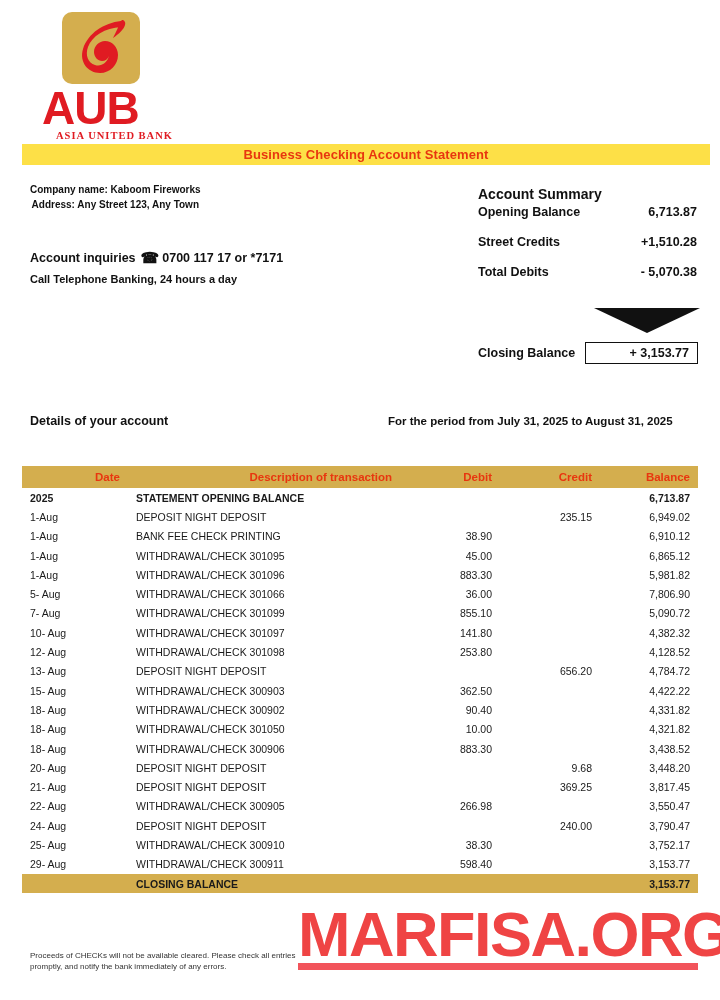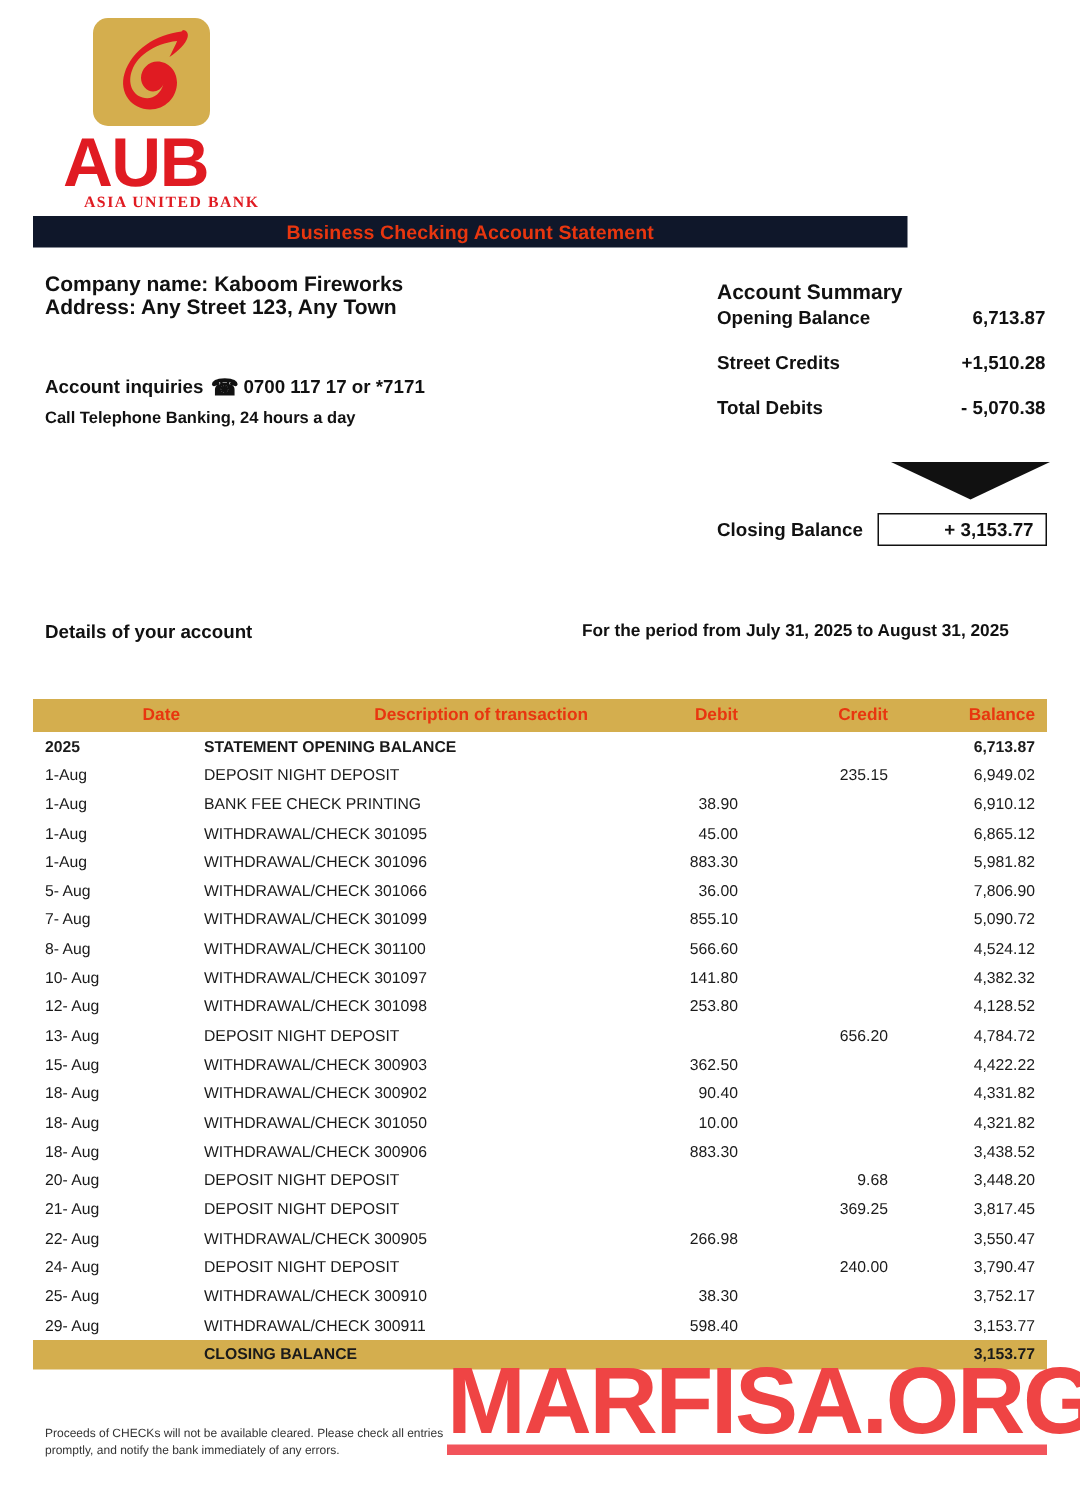--- a/index.html
+++ b/index.html
@@ -59,44 +59,45 @@
     color: #E01B22;
     margin-top: 0px;
     margin-left: 14px;
   }
 
   
   #title-band {
     position: absolute;
     left: 22px;
     top: 144px;
-    width: 583px;
+    width: 688px;
     height: 21px;
-    background: #0f172a;
+    background: #fde047;
   }
   #title-band-text {
     position: absolute;
     left: 0;
     right: 0;
     top: 3px;
     text-align: center;
     font-size: 13px;
     font-weight: bold;
     color: #E8360F;
     letter-spacing: 0.1px;
   }
 
   
   #company-block {
     position: absolute;
     left: 30px;
     top: 182px;
-    font-size: 14px;
+    font-size: 10px;
     font-weight: bold;
     line-height: 15px;
+    text-align: center;
   }
   #inquiries-line {
     position: absolute;
     left: 30px;
     top: 249px;
     font-size: 12.5px;
     font-weight: bold;
     white-space: nowrap;
   }
   #phone-icon {
@@ -402,27 +403,20 @@
         <td class="num">7,806.90</td>
       </tr>
       <tr>
         <td>7- Aug</td>
         <td>WITHDRAWAL/CHECK 301099</td>
         <td class="num">855.10</td>
         <td class="num"></td>
         <td class="num">5,090.72</td>
       </tr>
       <tr>
-        <td>8- Aug</td>
-        <td>WITHDRAWAL/CHECK 301100</td>
-        <td class="num">566.60</td>
-        <td class="num"></td>
-        <td class="num">4,524.12</td>
-      </tr>
-      <tr>
         <td>10- Aug</td>
         <td>WITHDRAWAL/CHECK 301097</td>
         <td class="num">141.80</td>
         <td class="num"></td>
         <td class="num">4,382.32</td>
       </tr>
       <tr>
         <td>12- Aug</td>
         <td>WITHDRAWAL/CHECK 301098</td>
         <td class="num">253.80</td>

